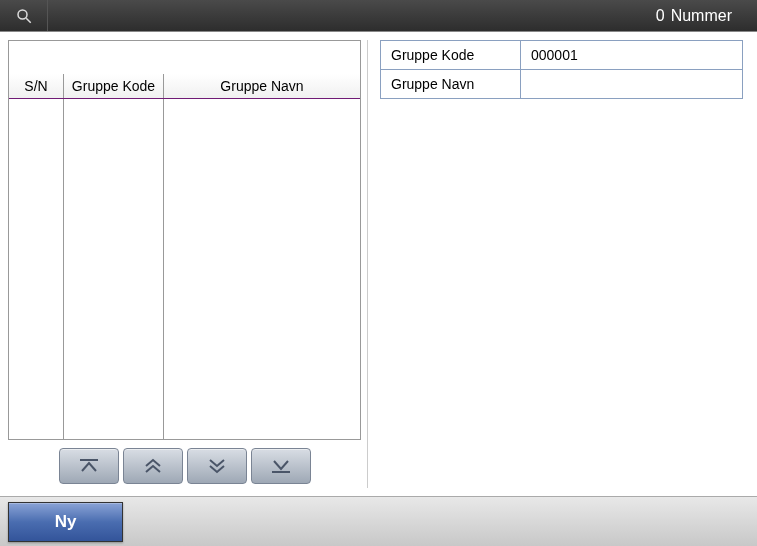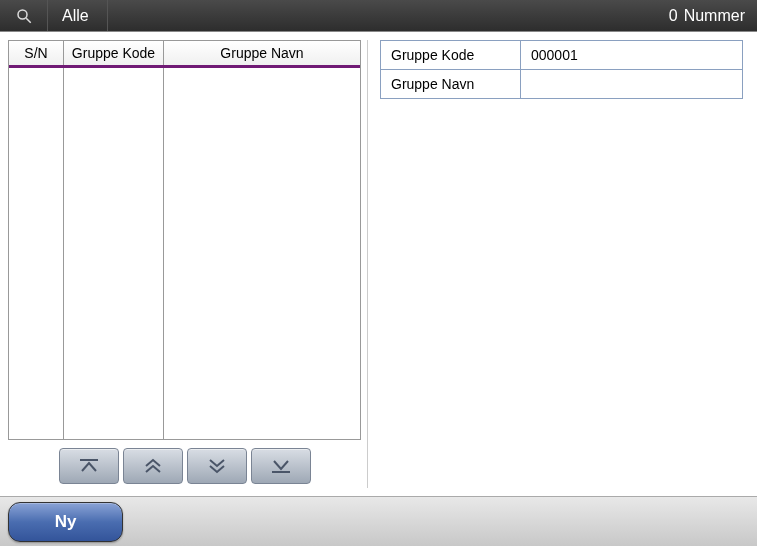--- a/index.html
+++ b/index.html
@@ -41,21 +41,21 @@
     align-items: center;
     min-width: 60px;
   }
   .count-box {
     flex: 1;
     text-align: right;
     padding-right: 6px;
     font-size: 16px;
   }
   .suffix-label {
-    padding-right: 12px;
+    padding-right: 25px;
     font-size: 16px;
   }
 
   
   .content {
     flex: 1;
     display: flex;
     gap: 8px;
     padding: 8px;
     overflow: hidden;
@@ -79,21 +79,22 @@
   .grid-table {
     border: 1px solid #999;
     flex: 1;
     display: flex;
     flex-direction: column;
     overflow: hidden;
   }
   .grid-header {
     display: flex;
     background: #a16207;
-    border-bottom: 3px solid #701a75;
+    border-bottom: 1px solid #701a75;
+    margin-top: 33px;
   }
   .grid-header .cell {
     padding: 4px 6px;
     text-align: center;
     font-size: 14px;
     border-right: 1px solid #999;
     background: linear-gradient(to bottom,#fff,#f0f0f0);
   }
   .grid-header .cell:last-child { border-right: none; }
   .col-sn   { width: 55px; }
@@ -156,21 +157,21 @@
     background: linear-gradient(to bottom, #e8e8e8, #c8c8c8);
     display: flex;
     align-items: center;
     padding: 0 8px;
     border-top: 1px solid #aaa;
     gap: 8px;
   }
   .btn {
     height: 40px;
     min-width: 115px;
-    border-radius: 12px;
+    border-radius: 0;
     font-size: 17px;
     font-weight: bold;
     display: flex;
     align-items: center;
     justify-content: center;
     cursor: pointer;
     border: 1px solid #333;
     box-shadow: inset 0 1px 0 rgba(255,255,255,0.25), 0 1px 2px rgba(0,0,0,0.3);
   }
   .btn-primary {
@@ -186,21 +187,20 @@
 </head>
 <body>
 
 <div class="topbar">
   <div class="search-icon-box">
     <svg width="18" height="18" viewBox="0 0 24 24">
       <circle cx="10" cy="10" r="6" stroke="#ddd" stroke-width="2" fill="none"></circle>
       <line x1="15" y1="15" x2="21" y2="21" stroke="#ddd" stroke-width="2"></line>
     </svg>
   </div>
-  <div class="filter-label">Alle</div>
   <div class="count-box">0</div>
   <div class="suffix-label">Nummer</div>
 </div>
 
 <div class="content">
 
   <div class="left-panel">
     <div class="grid-table">
       <div class="grid-header">
         <div class="cell col-sn">S/N</div>

